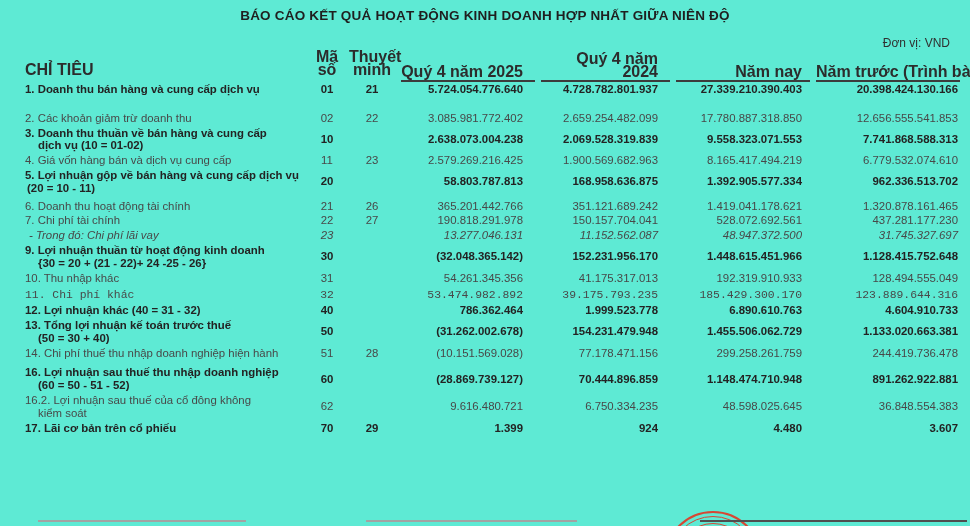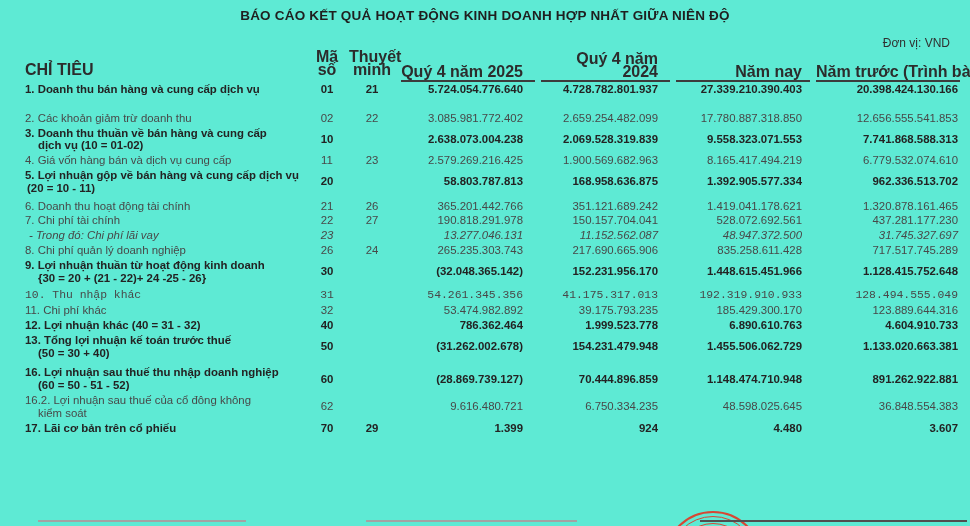--- a/index.html
+++ b/index.html
@@ -199,31 +199,20 @@
     <td class="c-label">
             <span class="l1">- Trong đó: Chi phí lãi vay</span>
           </td>
     <td class="c-ms">23</td>
     <td class="c-tm"></td>
     <td class="c-num c-q25">13.277.046.131</td>
     <td class="c-num c-q24">11.152.562.087</td>
     <td class="c-num c-ny">48.947.372.500</td>
     <td class="c-num c-nt">31.745.327.697</td>
   </tr>
-        <tr>
-    <td class="c-label">
-            <span class="l1">8. Chi phí quản lý doanh nghiệp</span>
-          </td>
-    <td class="c-ms">26</td>
-    <td class="c-tm">24</td>
-    <td class="c-num c-q25">265.235.303.743</td>
-    <td class="c-num c-q24">217.690.665.906</td>
-    <td class="c-num c-ny">835.258.611.428</td>
-    <td class="c-num c-nt">717.517.745.289</td>
-  </tr>
         <tr class="bold">
     <td class="c-label">
             <span class="l1">9. Lợi nhuận thuần từ hoạt động kinh doanh</span>
             <span class="l2">{30 = 20 + (21 - 22)+ 24 -25 - 26}</span>
           </td>
     <td class="c-ms">30</td>
     <td class="c-tm"></td>
     <td class="c-num c-q25">(32.048.365.142)</td>
     <td class="c-num c-q24">152.231.956.170</td>
     <td class="c-num c-ny">1.448.615.451.966</td>
@@ -266,20 +255,31 @@
     <td class="c-label">
             <span class="l1">13. Tổng lợi nhuận kế toán trước thuế</span>
             <span class="l2">(50 = 30 + 40)</span>
           </td>
     <td class="c-ms">50</td>
     <td class="c-tm"></td>
     <td class="c-num c-q25">(31.262.002.678)</td>
     <td class="c-num c-q24">154.231.479.948</td>
     <td class="c-num c-ny">1.455.506.062.729</td>
     <td class="c-num c-nt">1.133.020.663.381</td>
+  </tr>
+        <tr>
+    <td class="c-label">
+            <span class="l1">14. Chi phí thuế thu nhập doanh nghiệp hiện hành</span>
+          </td>
+    <td class="c-ms">51</td>
+    <td class="c-tm">28</td>
+    <td class="c-num c-q25">(10.151.569.028)</td>
+    <td class="c-num c-q24">77.178.471.156</td>
+    <td class="c-num c-ny">299.258.261.759</td>
+    <td class="c-num c-nt">244.419.736.478</td>
   </tr>
         <tr class="bold">
     <td class="c-label">
             <span class="l1">16. Lợi nhuận sau thuế thu nhập doanh nghiệp</span>
             <span class="l2">(60 = 50 - 51 - 52)</span>
           </td>
     <td class="c-ms">60</td>
     <td class="c-tm"></td>
     <td class="c-num c-q25">(28.869.739.127)</td>
     <td class="c-num c-q24">70.444.896.859</td>

